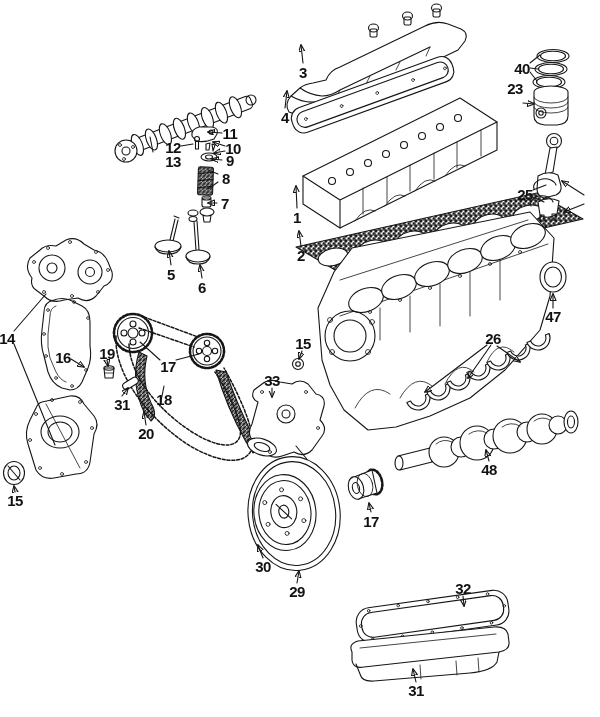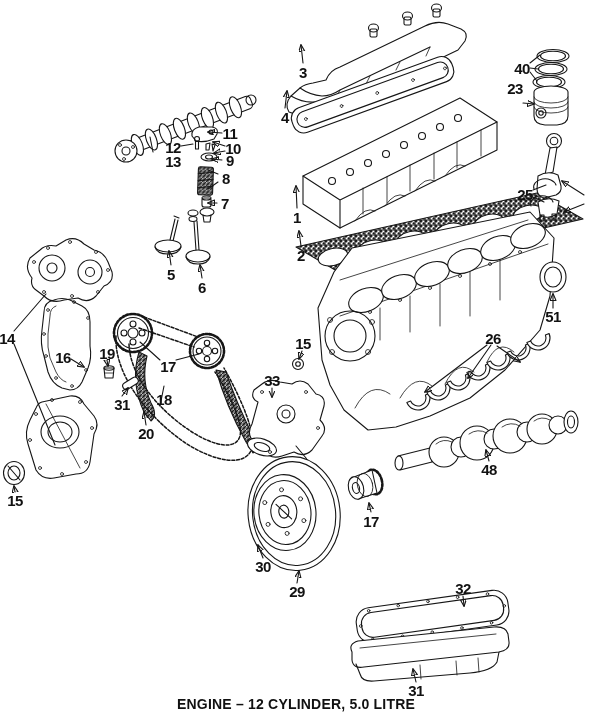--- a/index.html
+++ b/index.html
@@ -466,24 +466,23 @@
       <div class="callout" style="left: 7px; top: 338px;">14</div>
       <div class="callout" style="left: 63px; top: 357px;">16</div>
       <div class="callout" style="left: 107px; top: 353px;">19</div>
       <div class="callout" style="left: 122px; top: 404px;">31</div>
       <div class="callout" style="left: 168px; top: 366px;">17</div>
       <div class="callout" style="left: 164px; top: 378px; margin-top: 21px;">18</div>
       <div class="callout" style="left: 146px; top: 433px;">20</div>
       <div class="callout" style="left: 303px; top: 343px;">15</div>
       <div class="callout" style="left: 272px; top: 380px;">33</div>
       <div class="callout" style="left: 493px; top: 338px;">26</div>
-      <div class="callout" style="left: 553px; top: 316px;">51</div>
+      <div class="callout" style="left: 553px; top: 316px;">47</div>
       <div class="callout" style="left: 489px; top: 469px;">48</div>
       <div class="callout" style="left: 263px; top: 566px;">30</div>
       <div class="callout" style="left: 297px; top: 591px;">29</div>
       <div class="callout" style="left: 371px; top: 521px;">17</div>
       <div class="callout" style="left: 15px; top: 500px;">15</div>
       <div class="callout" style="left: 463px; top: 588px;">32</div>
       <div class="callout" style="left: 416px; top: 690px;">31</div>
     </div>
 
-  <div class="caption">ENGINE – 12 CYLINDER, 5.0 LITRE</div>
 </div>
 
 </body></html>

